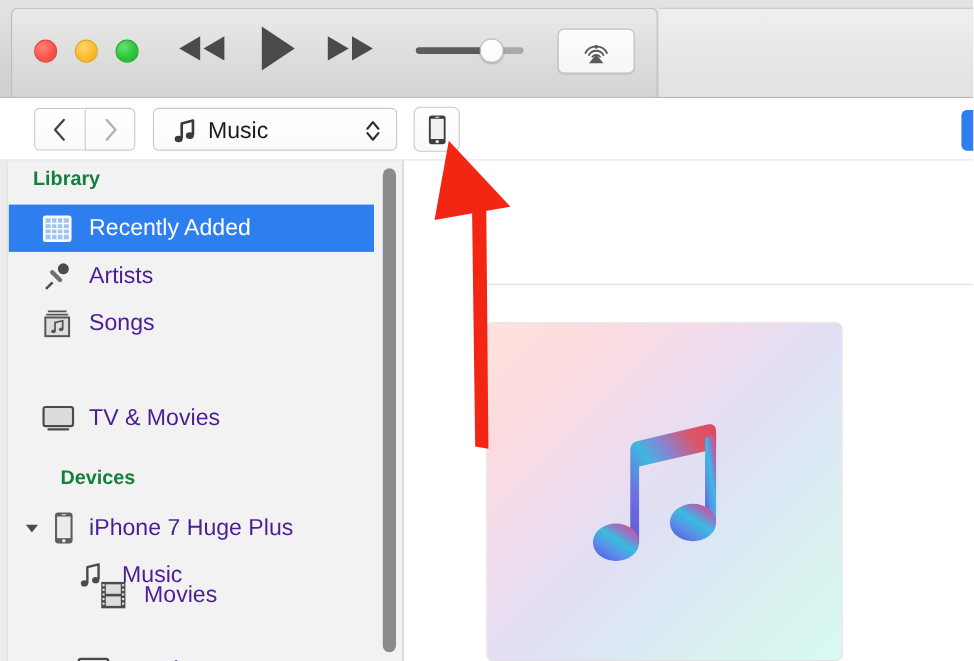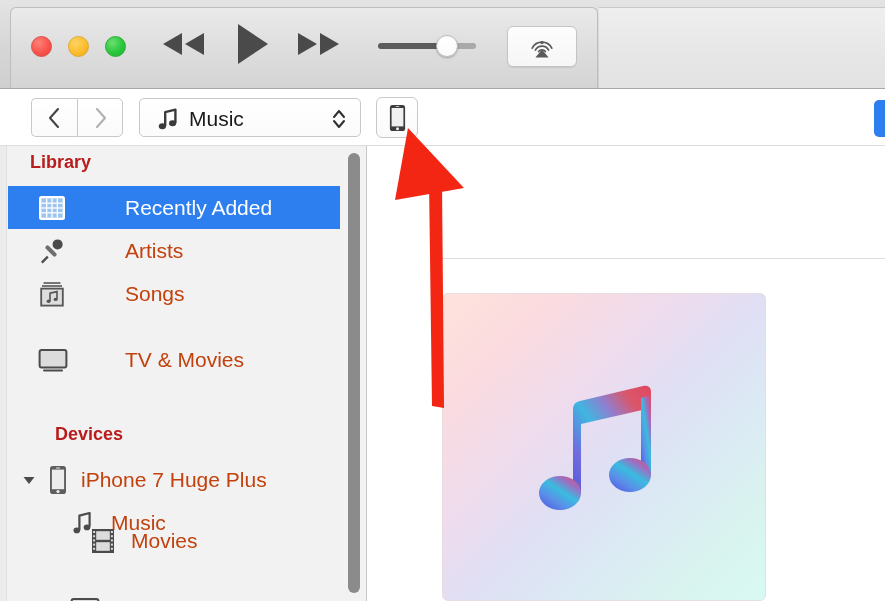--- a/index.html
+++ b/index.html
@@ -212,21 +212,21 @@
     width: 7px; height: 455px;
     background: #ececec;
     border-right: 1px solid #e0e0e0;
     box-sizing: border-box;
   }
   .sb-header {
     position: absolute;
     left: 30px;
     font-size: 18px;
     font-weight: bold;
-    color: #b91c1c;
+    color: #15803d;
     white-space: nowrap;
   }
   #library-header { top: 152px; }
   #devices-header { top: 424px; margin-left: 25px; }
 
   .sb-row {
     position: absolute;
     left: 8px;
     width: 332px;
     height: 43px;
@@ -236,32 +236,32 @@
   }
   .sb-row .sb-icon {
     position: absolute;
     display: flex;
     align-items: center;
     justify-content: center;
   }
   .sb-row .sb-label {
     position: absolute;
     font-size: 21px;
-    color: #c2410c;
+    color: #4c1d95;
     white-space: nowrap;
   }
   .sb-row.selected {
     background: #2d7ff0;
     border-radius: 0;
   }
   .sb-row.selected .sb-label { color: #ffffff; }
 
   
   .lvl1 .sb-icon  { left: 30px; }
-  .lvl1 .sb-label { left: 73px; margin-left: 44px; }
+  .lvl1 .sb-label { left: 73px; }
   
   .lvl-dev .sb-icon  { left: 41px; }
   .lvl-dev .sb-label { left: 73px; }
   .disclosure {
     position: absolute;
     left: 14px;
     width: 14px; height: 14px;
     display: flex; align-items: center; justify-content: center;
   }
   
@@ -479,21 +479,21 @@
         <rect x="3.2" y="8.6" width="21.6" height="17.0" fill="#dddddd" stroke="#555" stroke-width="1.8"></rect>
         <path d="M12.0 21.0 V13.2 L19.0 11.6 V19.0" fill="none" stroke="#555" stroke-width="1.6"></path>
         <ellipse cx="10.6" cy="21.2" rx="2.0" ry="1.7" fill="#555"></ellipse>
         <ellipse cx="17.6" cy="19.4" rx="2.0" ry="1.7" fill="#555"></ellipse>
       </svg>
     </span>
     <span class="sb-label">Songs</span>
   </div>
 
 
-  <div class="sb-row lvl1" style="top:338px;">
+  <div class="sb-row lvl1" style="top:358px;">
     <span class="sb-icon">
       <svg width="30" height="26" viewBox="0 0 30 26" aria-hidden="true">
         <rect x="1.6" y="3.0" width="26.8" height="17.4" rx="2" fill="#dcdcdc" stroke="#4b4b4b" stroke-width="2"></rect>
         <line x1="6.0" y1="23.4" x2="24.0" y2="23.4" stroke="#4b4b4b" stroke-width="2" stroke-linecap="round"></line>
       </svg>
     </span>
     <span class="sb-label">TV &amp; Movies</span>
   </div>
 
   <div class="sb-header" id="devices-header">Devices</div>

